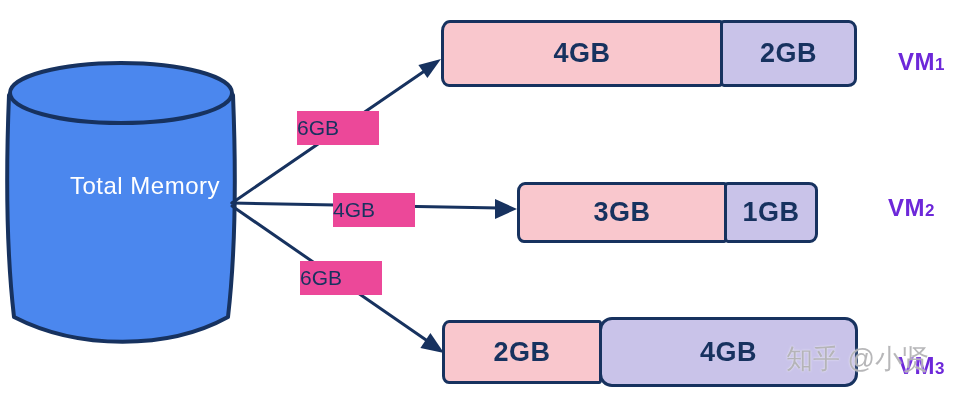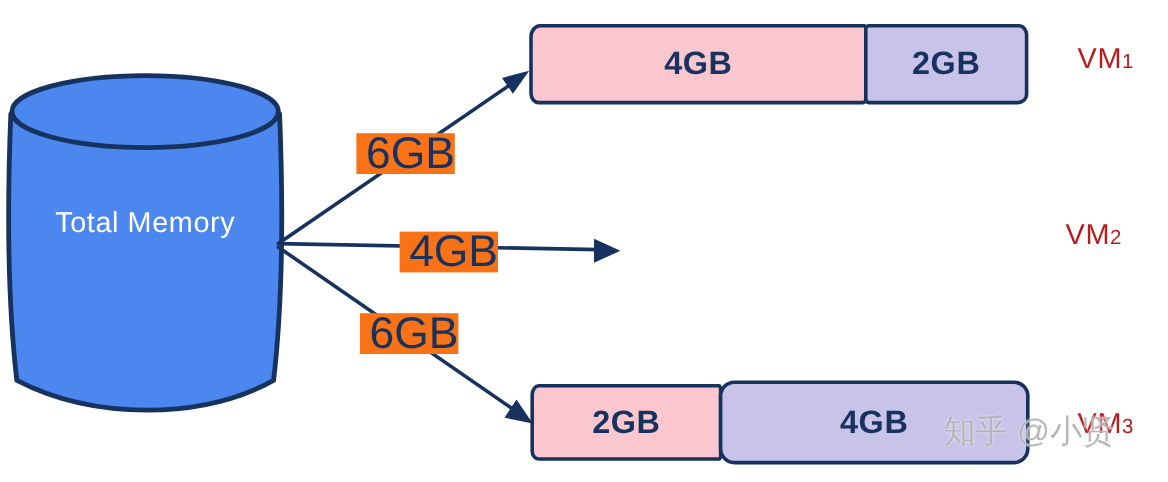--- a/index.html
+++ b/index.html
@@ -11,27 +11,28 @@
     font-family:"Liberation Sans", sans-serif;
   }
   .shape-layer{position:absolute;left:0;top:0;width:973px;height:402px;}
 
   
   .cyl-text{
     position:absolute;left:10px;top:168px;width:222px;
     text-align:center;color:#ffffff;
     font-size:24px;line-height:35px;font-weight:400;
     letter-spacing:0.5px;
+    padding-left:24px;
   }
 
   
   .arrow-label{
-    position:absolute;width:82px;text-align:right;
-    color:#17325f;font-size:37px;font-weight:400;
-    background:#f97316;line-height:34px;
+    position:absolute;width:82px;text-align:left;
+    color:#17325f;font-size:21px;font-weight:400;
+    background:#ec4899;line-height:34px;
   }
   .arrow-label.l1{left:297px;top:111px;}
   .arrow-label.l2{left:333px;top:193px;}
   .arrow-label.l3{left:300px;top:261px;}
 
   
   .bar{position:absolute;display:flex;}
   .bar-vm1{left:441px;top:20px;width:416px;height:67px;}
   .bar-vm2{left:517px;top:182px;width:301px;height:61px;}
   .bar-vm3{left:442px;top:320px;width:416px;height:64px;}
@@ -46,22 +47,22 @@
   .seg.purple{background:#c9c3e9;margin-left:-3px;}
   .bar-vm1 .pink{width:282px;border-radius:9px 3px 4px 8px / 11px 4px 4px 9px;}
   .bar-vm1 .purple{width:137px;border-radius:4px 8px 9px 4px / 4px 9px 8px 5px;}
   .bar-vm2 .pink{width:210px;border-radius:8px 3px 3px 7px / 9px 4px 4px 8px;}
   .bar-vm2 .purple{width:94px;border-radius:4px 9px 8px 4px / 4px 8px 9px 5px;}
   .bar-vm3 .pink{width:160px;border-radius:7px 3px 3px 7px / 9px 4px 4px 8px;}
   .bar-vm3 .purple{width:259px;margin-top:-3px;height:70px;border-radius:13px;}
 
   
   .vm-label{
-    position:absolute;color:#b91c1c;
-    font-size:24px;font-weight:400;letter-spacing:0.5px;
+    position:absolute;color:#6d28d9;
+    font-size:24px;font-weight:700;letter-spacing:0.5px;margin-top:12px;
   }
   .vm-label .sub{font-size:17px;}
   .vm1-label{left:898px;top:36px;}
   .vm2-label{left:888px;top:182px;}
   .vm3-label{left:898px;top:340px;z-index:4;}
 
   
   .watermark{
     position:absolute;left:786px;top:341px;z-index:5;
     color:#b4b4b6;font-size:27px;font-weight:400;
@@ -103,20 +104,28 @@
       <span>4GB</span>
     </div>
     <div class="seg purple">
       <span>2GB</span>
     </div>
   </div>
   <div class="vm-label vm1-label">
     <span>VM</span><span class="sub">1</span>
   </div>
 
+  <div class="bar bar-vm2">
+    <div class="seg pink">
+      <span>3GB</span>
+    </div>
+    <div class="seg purple">
+      <span>1GB</span>
+    </div>
+  </div>
   <div class="vm-label vm2-label">
     <span>VM</span><span class="sub">2</span>
   </div>
 
   <div class="bar bar-vm3">
     <div class="seg pink">
       <span>2GB</span>
     </div>
     <div class="seg purple">
       <span>4GB</span>

